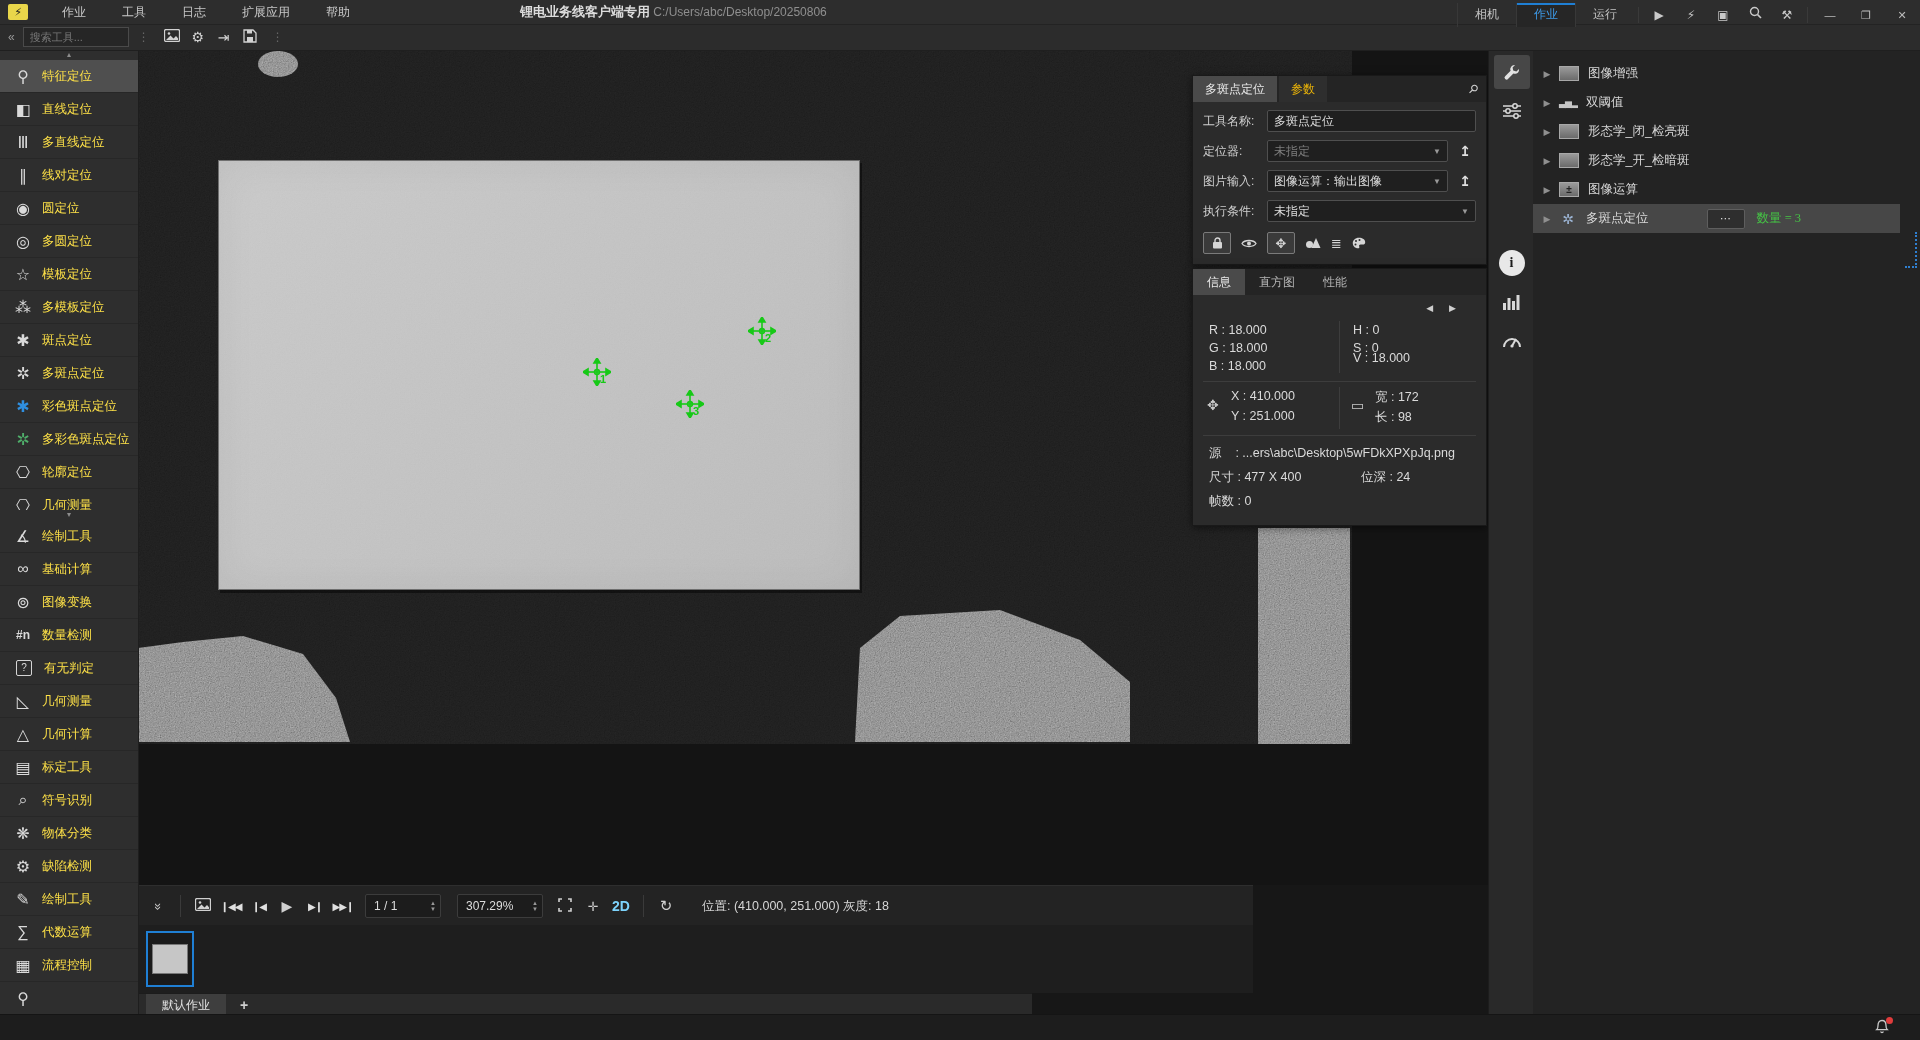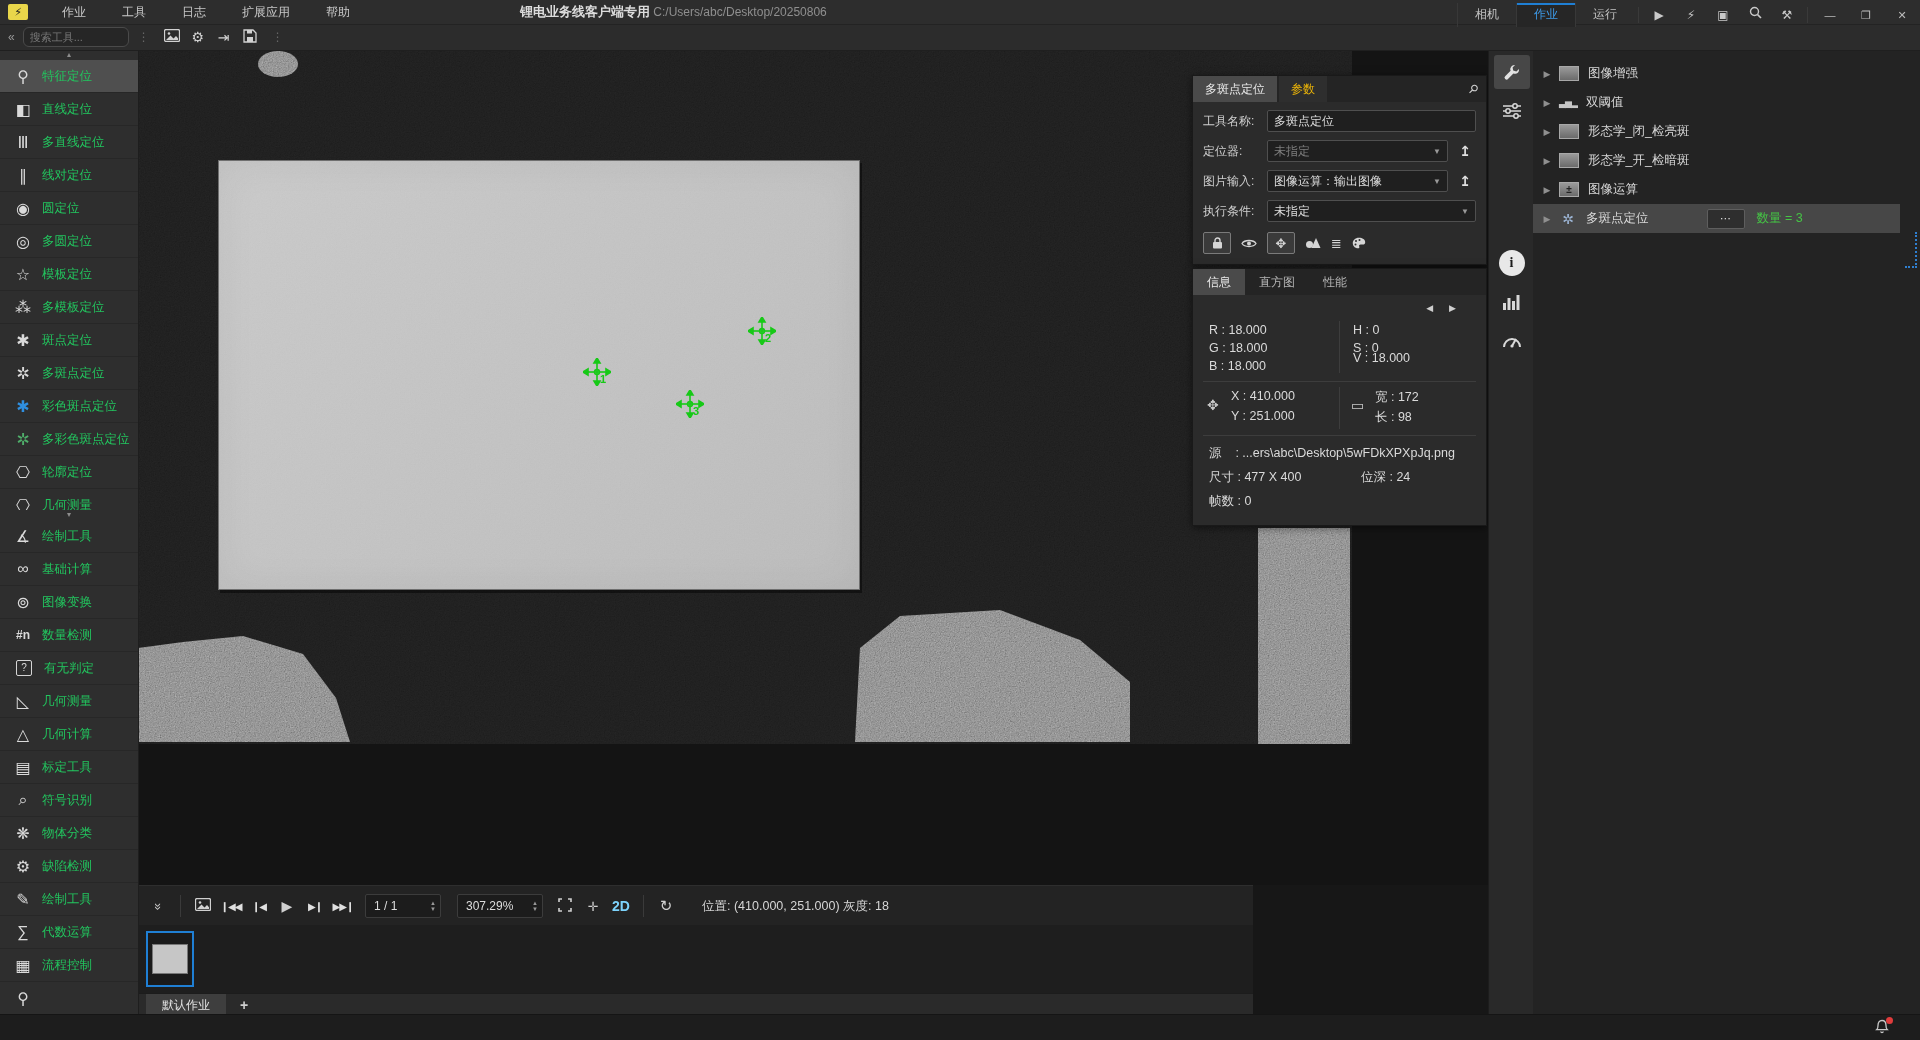--- a/index.html
+++ b/index.html
@@ -17,37 +17,37 @@
   #menubar-right{position:absolute;right:0;top:3px;height:24px;display:flex;align-items:stretch}
   .top-tab{width:58px;text-align:center;line-height:22px;color:#c4c4c4;border-left:1px solid #383838}
   .top-tab.selected{color:#3d9ae8;background:#262626;box-shadow:inset 0 2px 0 #1f7fd4}
   .top-ico{width:32px;text-align:center;line-height:24px;color:#c9c9c9;font-size:12px}
   .win-btn{width:36px;text-align:center;line-height:24px;color:#bbb;font-size:11px}
   .vsep-top{width:1px;background:#3a3a3a;margin:4px 4px}
   
   #quickbar{position:absolute;left:0;top:24px;width:1920px;height:26px;background:#2c2c2c;
             border-bottom:1px solid #1f1f1f;display:flex;align-items:center;z-index:40}
   #collapse{color:#9a9a9a;margin:0 8px 0 8px;font-size:12px}
-  #tool-search{width:92px;height:16px;background:#262626;border:1px solid #4a4a4a;border-radius:6px;
+  #tool-search{width:92px;height:16px;background:#262626;border:1px solid #4a4a4a;border-radius:0;
                color:#bbb;padding:1px 6px;font-size:11px;font-family:inherit}
   #tool-search::placeholder{color:#777}
   .kebab{color:#666;margin:0 9px;font-size:12px}
   .qico{width:26px;text-align:center;color:#d2d2d2;font-size:14px}
   
   #sidebar{position:absolute;left:0;top:50px;width:138px;height:965px;background:#2e2e2e;
            border-right:1px solid #1e1e1e;overflow:hidden;z-index:30}
   .scroll-hint{display:block;text-align:center;color:#8d8d8d;font-size:8px;height:10px;line-height:10px}
   .sb-item{height:33px;box-sizing:border-box;display:flex;align-items:center;padding-left:10px;
            border-bottom:1px solid #272727}
   .sb-item.selected{background:#4f4f4f}
   .sb-item .glyph{width:26px;text-align:center;font-size:16px;color:#dadada;margin-right:6px;flex:none}
   .sb-item .glyph.boxed{width:14px;height:14px;line-height:14px;font-size:10px;border:1.5px solid #d5d5d5;
            border-radius:2px;margin:0 12px 0 6px}
   .sb-item .glyph.small{font-size:12px;font-weight:bold}
-  .sb-item .lbl{color:#22c55e;font-size:12.5px;white-space:nowrap}
+  .sb-item .lbl{color:#fde047;font-size:12.5px;white-space:nowrap}
   #sb-list1{height:450px;overflow:hidden}
   #sb-list2{overflow:hidden}
   
   #canvas{position:absolute;left:138px;top:50px;width:1350px;height:835px;background:#141414;z-index:1}
   #part{position:absolute;left:80px;top:110px;width:640px;height:428px;
         background:linear-gradient(135deg,#cbcbcb,#c3c3c3 60%,#bdbdbd);
         border:1px solid #6f6f6f;box-shadow:2px 3px 0 rgba(0,0,0,.45), inset 0 0 40px rgba(0,0,0,.06)}
   .marker{position:absolute;width:28px;height:28px}
   .marker .num{position:absolute;left:17px;top:15px;color:#17c917;font-size:11px;font-weight:bold}
   
@@ -60,21 +60,21 @@
            align-items:center;margin:0 8px}
   .spinbox .val{flex:1;text-align:left;padding:0 8px;color:#ddd;font-size:12px}
   .spincol{display:flex;flex-direction:column;justify-content:center;line-height:6px;padding-right:4px}
   .spincol span{font-size:6px;color:#999}
   #status-text{margin-left:22px;color:#d6d6d6;font-size:12.5px}
   
   #thumbstrip{position:absolute;left:138px;top:925px;width:1115px;height:68px;background:#1e1e1e;z-index:20}
   #thumb1{position:absolute;left:8px;top:6px;width:44px;height:52px;border:2px solid #1f7fd4;
           background:linear-gradient(#1a1a1a,#1a1a1a);display:flex;align-items:center;justify-content:center}
   #thumb1 .mini{width:34px;height:28px;background:#c6c6c6;border:1px solid #777}
-  #jobtabs{position:absolute;left:138px;top:993px;width:1115px;height:22px;background:#2a2a2a;
+  #jobtabs{position:absolute;left:138px;top:993px;width:894px;height:22px;background:#2a2a2a;
            border-top:1px solid #1c1c1c;display:flex;align-items:center;z-index:20}
   #job-tab{margin-left:8px;padding:0 16px;height:22px;line-height:22px;background:#3e3e3e;color:#e2e2e2}
   #add-tab{margin-left:14px;color:#cfcfcf;font-weight:bold;font-size:14px}
   
   #bottombar{position:absolute;left:0;bottom:0;width:1920px;height:25px;background:#1d1d1d;
              border-top:1px solid #151515;z-index:60}
   #bell{position:absolute;right:30px;top:4px;width:16px;height:16px}
   #bell .dot{position:absolute;right:-3px;top:-2px;width:7px;height:7px;border-radius:50%;background:#e03c3c}
   
   #rail{position:absolute;left:1488px;top:50px;width:45px;height:965px;background:#292929;
@@ -572,21 +572,21 @@
         <span class="tw">▶</span>
         <span class="ticon ic-thumb2">±</span>
         <span class="tlbl">图像运算</span>
 
       </div>
       <div class="tree-row selected">
         <span class="tw">▶</span>
         <span class="ticon ic-blob">✲</span>
         <span class="tlbl">多斑点定位</span>
         <span class="tmenu" style="display: inline-block;">⋯</span>
-        <span class="badge" style="display: inline;">数量 = 3</span>
+        <span class="badge" style="display: inline; font-family: Liberation Serif, serif;">数量 = 3</span>
       </div>
     </div>
   <div id="sel-dots"></div>
 </div>
 
 <div class="fpanel" id="pbox1">
   <div class="ptabs">
     <span class="ptab selected">多斑点定位</span>
     <span class="ptab">参数</span>
     <span class="ppin" style="transform:rotate(45deg)">⚲</span>

